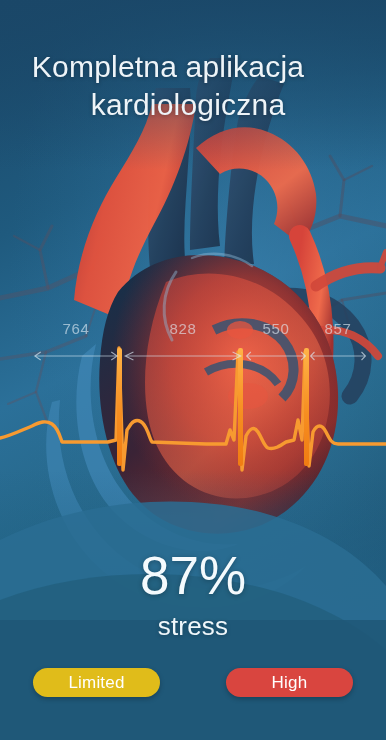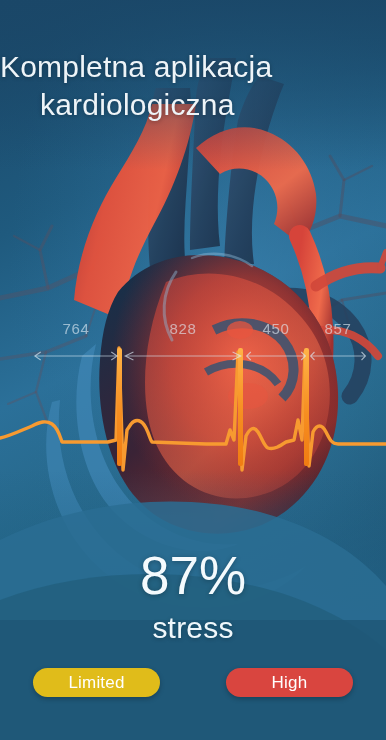--- a/index.html
+++ b/index.html
@@ -18,20 +18,21 @@
       linear-gradient(168deg, #1a4768 0%, #1d5275 26%, #2a6d96 48%, #2a7099 62%, #236282 80%, #1d5170 100%);
   }
 
   
   .art { position:absolute; inset:0; width:386px; height:740px; }
   .art svg { display:block; width:386px; height:740px; }
 
   
   .title {
     position:absolute; top:48px; left:0; width:336px;
+    text-align:center;
     color:#eef4f8;
     font-size:30px;
     font-weight:300;
     line-height:1.28;
     letter-spacing:0.2px;
     text-shadow:0 1px 4px rgba(0,0,0,0.30);
     z-index:6;
   }
   .title .l2 { display:block;padding-left:40px; }
 
@@ -67,21 +68,21 @@
   .stat-value {
     font-size:53px;
     font-weight:300;
     color:#f4fafd;
     line-height:1.0;
     letter-spacing:0px;
     text-shadow:0 1px 5px rgba(0,0,0,0.28);
   }
   .stat-label {
     margin-top:9px;
-    font-size:30px;
+    font-size:26px;
     font-weight:300;
     color:#f0f7fb;
     letter-spacing:0.2px;
     text-shadow:0 1px 4px rgba(0,0,0,0.26);
   }
 
   
   .pills {
     position:absolute; top:668px; left:0; width:386px;
     display:flex; z-index:6;
@@ -281,21 +282,21 @@
       <div class="iv-arrow">
         <svg viewBox="0 0 100 12" preserveAspectRatio="none">
           <line x1="2" y1="6" x2="98" y2="6" stroke="rgba(221,236,246,0.58)" stroke-width="1.1" vector-effect="non-scaling-stroke"></line>
           <polyline points="8,2 1,6 8,10" fill="none" stroke="rgba(221,236,246,0.66)" stroke-width="1.1" vector-effect="non-scaling-stroke"></polyline>
           <polyline points="92,2 99,6 92,10" fill="none" stroke="rgba(221,236,246,0.66)" stroke-width="1.1" vector-effect="non-scaling-stroke"></polyline>
         </svg>
       </div>
     </div>
 
     <div class="iv" style="left:246px; width:60px;">
-      <div class="iv-label">450</div>
+      <div class="iv-label">550</div>
       <div class="iv-arrow">
         <svg viewBox="0 0 100 12" preserveAspectRatio="none">
           <line x1="2" y1="6" x2="98" y2="6" stroke="rgba(221,236,246,0.58)" stroke-width="1.1" vector-effect="non-scaling-stroke"></line>
           <polyline points="8,2 1,6 8,10" fill="none" stroke="rgba(221,236,246,0.66)" stroke-width="1.1" vector-effect="non-scaling-stroke"></polyline>
           <polyline points="92,2 99,6 92,10" fill="none" stroke="rgba(221,236,246,0.66)" stroke-width="1.1" vector-effect="non-scaling-stroke"></polyline>
         </svg>
       </div>
     </div>
 
     <div class="iv" style="left:310px; width:56px;">

